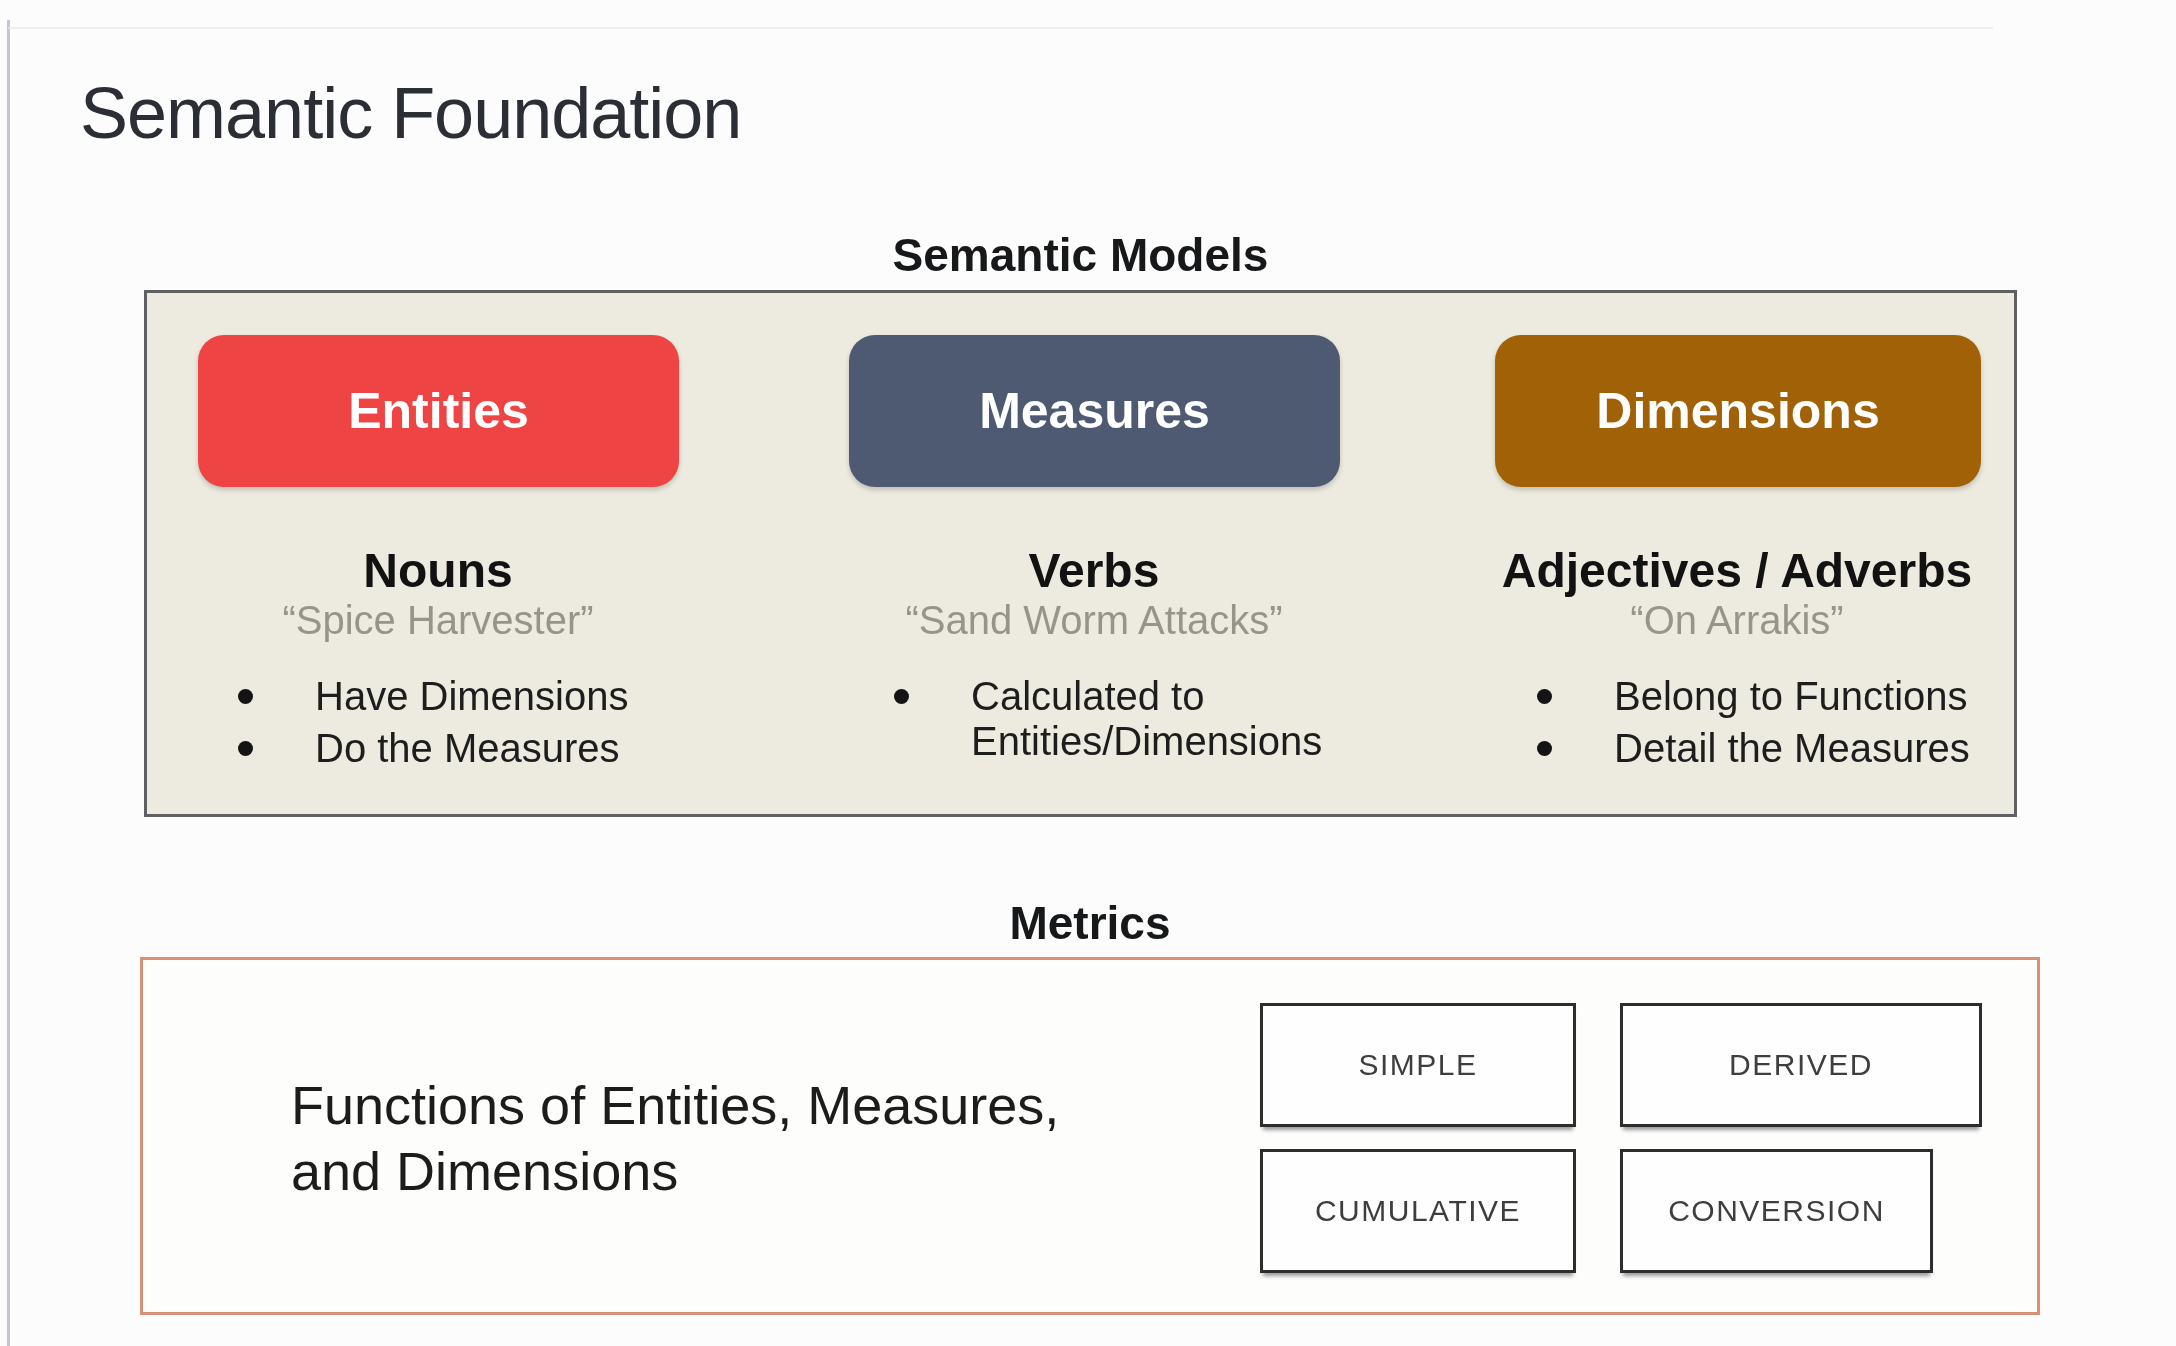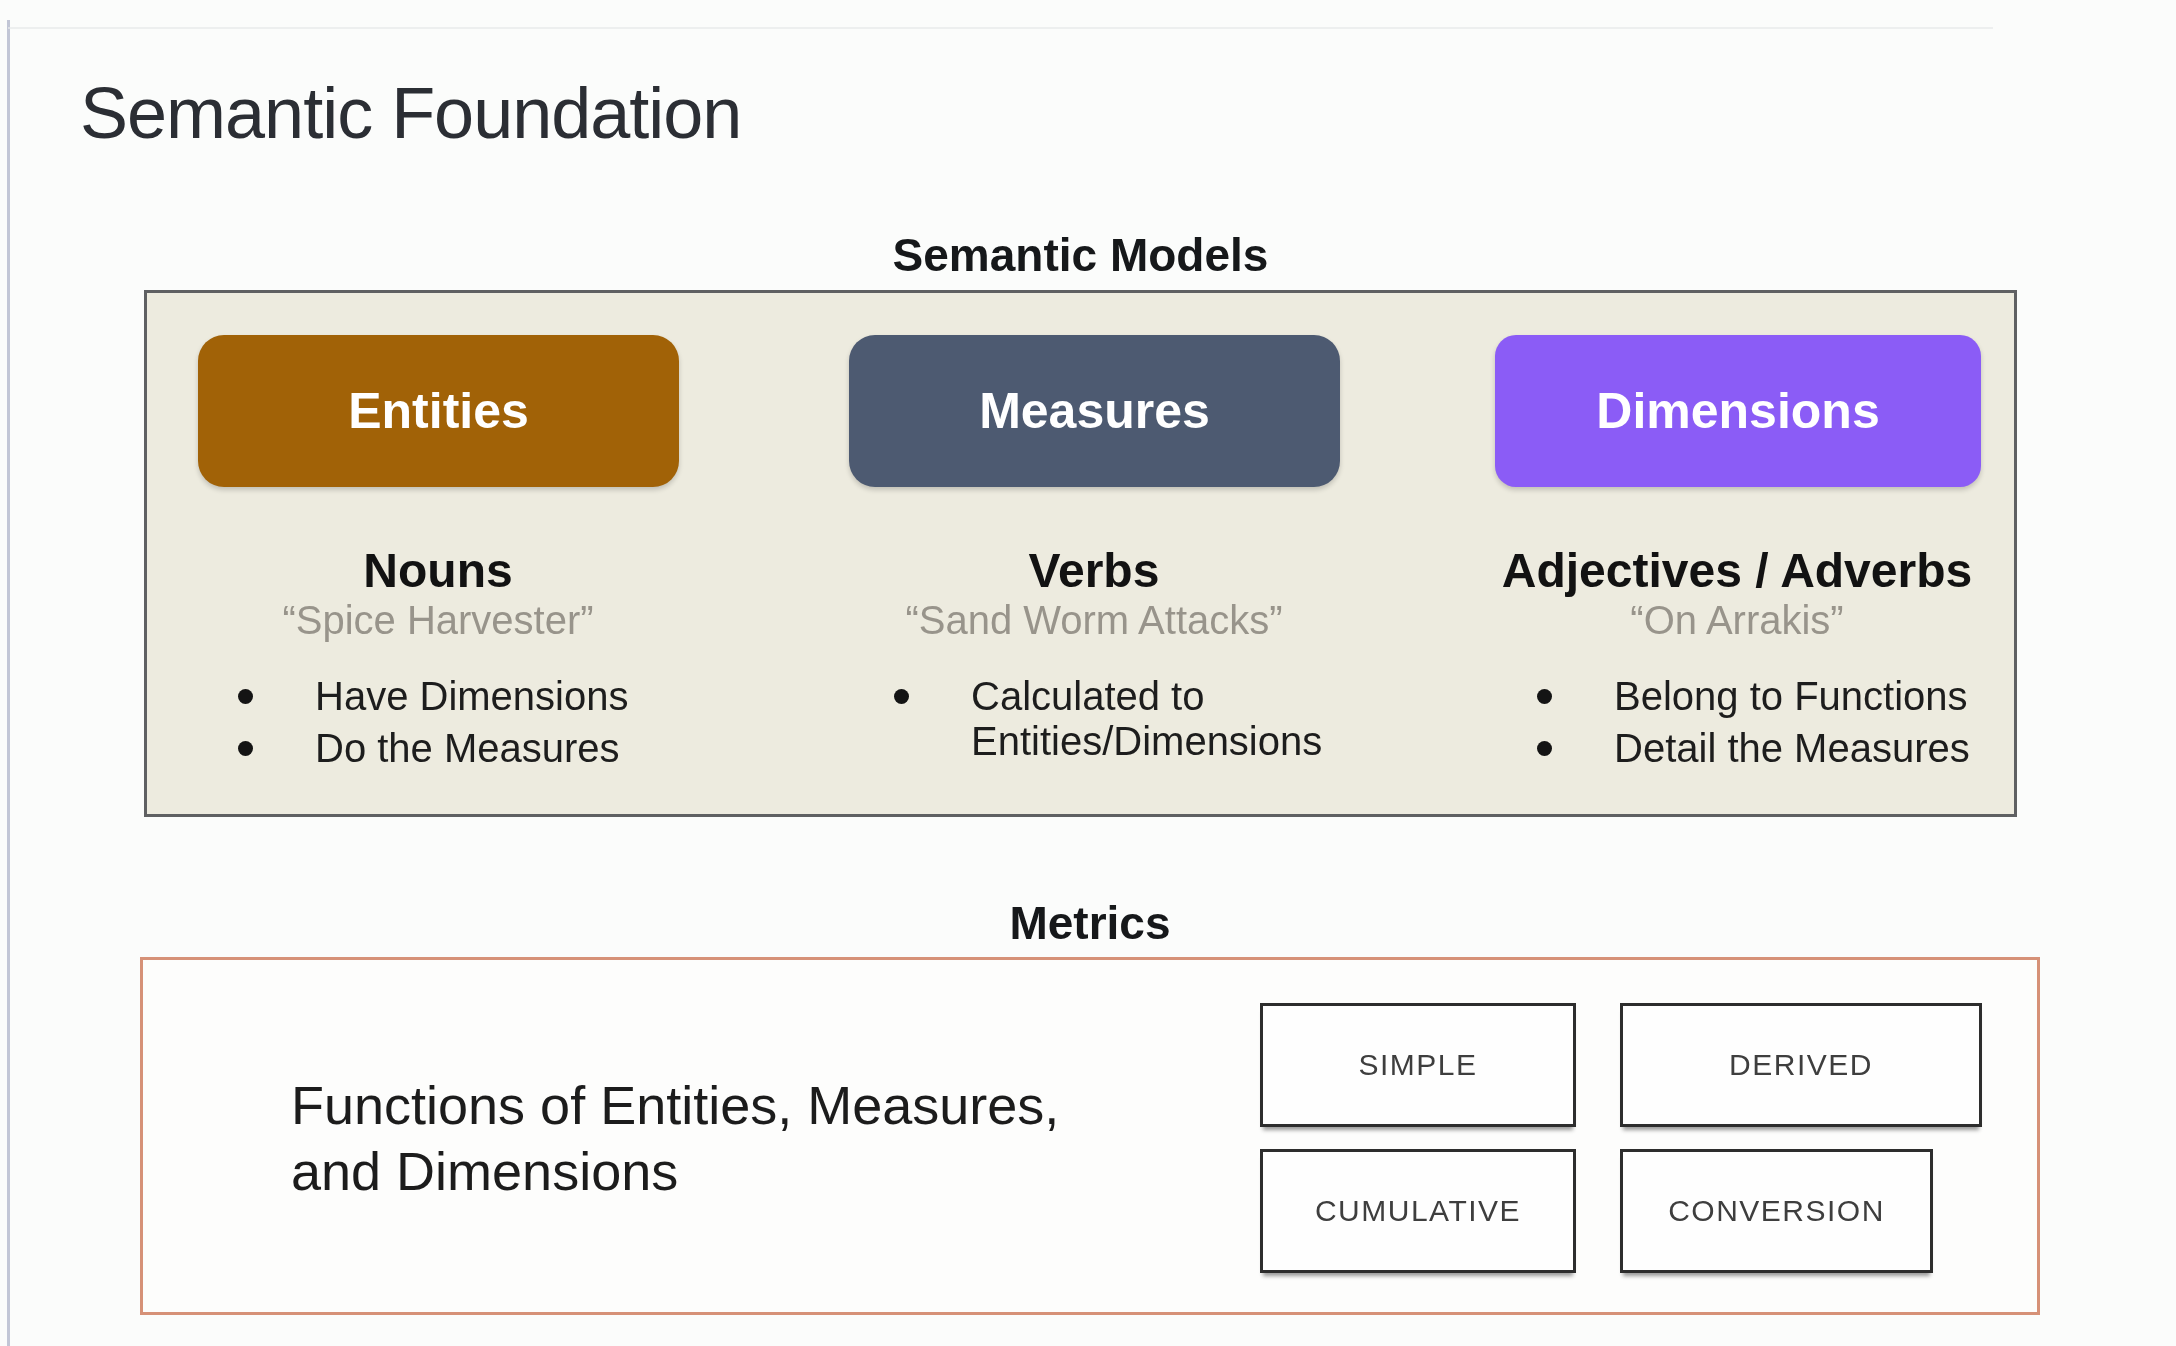--- a/index.html
+++ b/index.html
@@ -16,23 +16,23 @@
   .section-heading{position:absolute;text-align:center;font-size:46px;font-weight:700;color:#16181a;}
   .sm-heading{left:144px;width:1873px;top:228px;}
   .metrics-heading{left:140px;width:1900px;top:896px;}
 
   .sm-panel{position:absolute;left:144px;top:290px;width:1873px;height:527px;
     background:#edebdf;border:3px solid #5f6062;box-sizing:border-box;}
 
   .pill{position:absolute;top:335px;height:152px;border-radius:26px;display:flex;
     align-items:center;justify-content:center;color:#ffffff;font-size:50px;font-weight:700;
     box-shadow:0 3px 5px rgba(0,0,0,.18);}
-  .pill-entities{left:198px;width:481px;background:#a16207;}
+  .pill-entities{left:198px;width:481px;background:#ef4444;}
   .pill-measures{left:849px;width:491px;background:#4d5a71;}
-  .pill-dimensions{left:1495px;width:486px;background:#8b5cf6;border-radius:21px;}
+  .pill-dimensions{left:1495px;width:486px;background:#a16207;}
 
   .col{position:absolute;top:545px;width:600px;}
   .col-1{left:138px;}
   .col-2{left:794px;}
   .col-3{left:1437px;}
   .col-heading{text-align:center;font-size:48px;font-weight:700;color:#121212;line-height:1.1;}
   .col-quote{text-align:center;font-size:40px;color:#98948b;line-height:1.1;}
   .bullets{margin-top:32px;padding-left:100px;}
   .bullet{display:flex;align-items:flex-start;font-size:40px;line-height:1.13;color:#1d1d1d;}
   .bullet + .bullet{margin-top:7px;}

